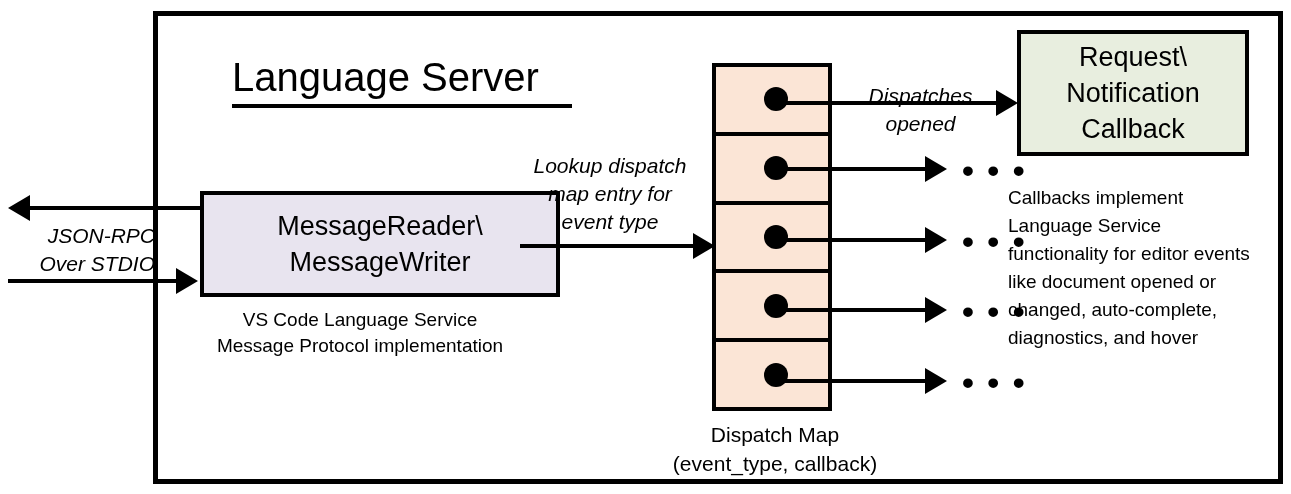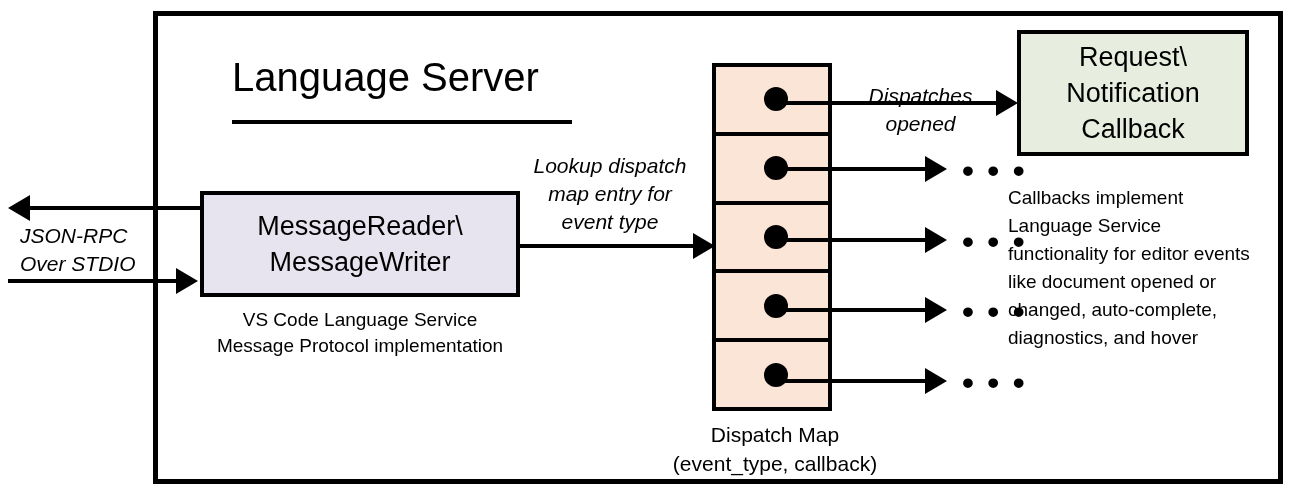--- a/index.html
+++ b/index.html
@@ -32,36 +32,36 @@
   }
   #ls-title {
     left: 232px;
     top: 52px;
     width: 340px;
     font-size: 40px;
     line-height: 50px;
     text-align: left;
     white-space: nowrap;
     border-bottom: 4px solid #000000;
-    padding-bottom: 18px;
+    padding-bottom: 2px;
   }
 
   
   .node-box {
     border: 4px solid #000000;
     box-sizing: border-box;
     display: flex;
     align-items: center;
     justify-content: center;
     text-align: center;
   }
   #mrw-box {
     left: 200px;
     top: 191px;
-    width: 320px;
+    width: 360px;
     height: 106px;
     background: #E8E4EF;
     font-size: 27px;
     line-height: 36px;
   }
   #mrw-caption {
     left: 190px;
     top: 307px;
     width: 340px;
     font-size: 19px;
@@ -151,21 +151,21 @@
   .annot {
     font-style: italic;
     font-size: 21px;
     line-height: 28px;
     text-align: center;
   }
   #jsonrpc-label {
     left: 20px;
     top: 222px;
     width: 135px;
-    text-align: left;
+    text-align: right;
   }
   #lookup-label {
     left: 515px;
     top: 152px;
     width: 190px;
   }
   #dispatches-label {
     left: 833px;
     top: 38px;
     width: 175px;

